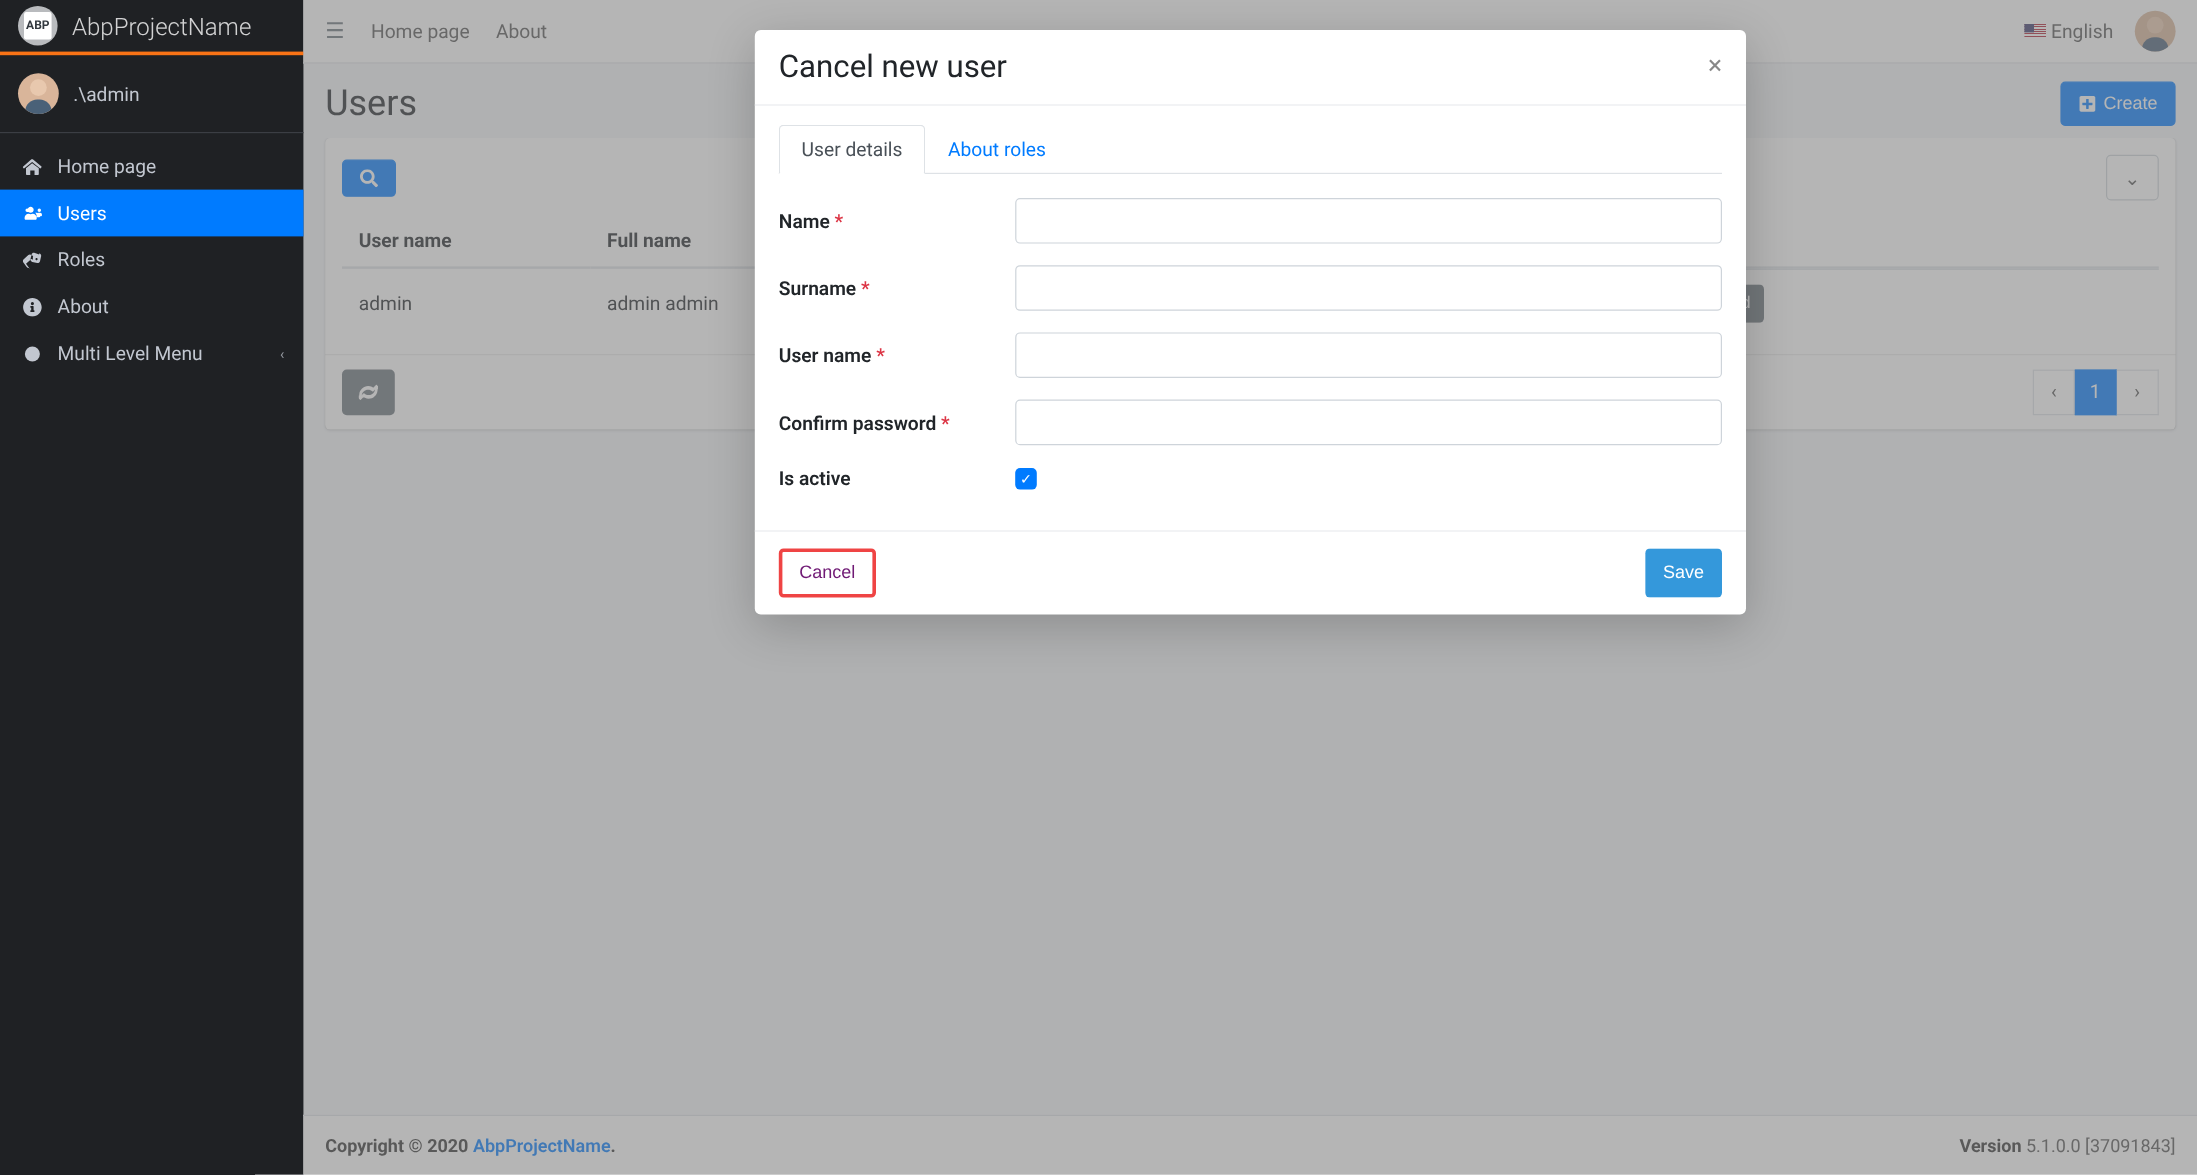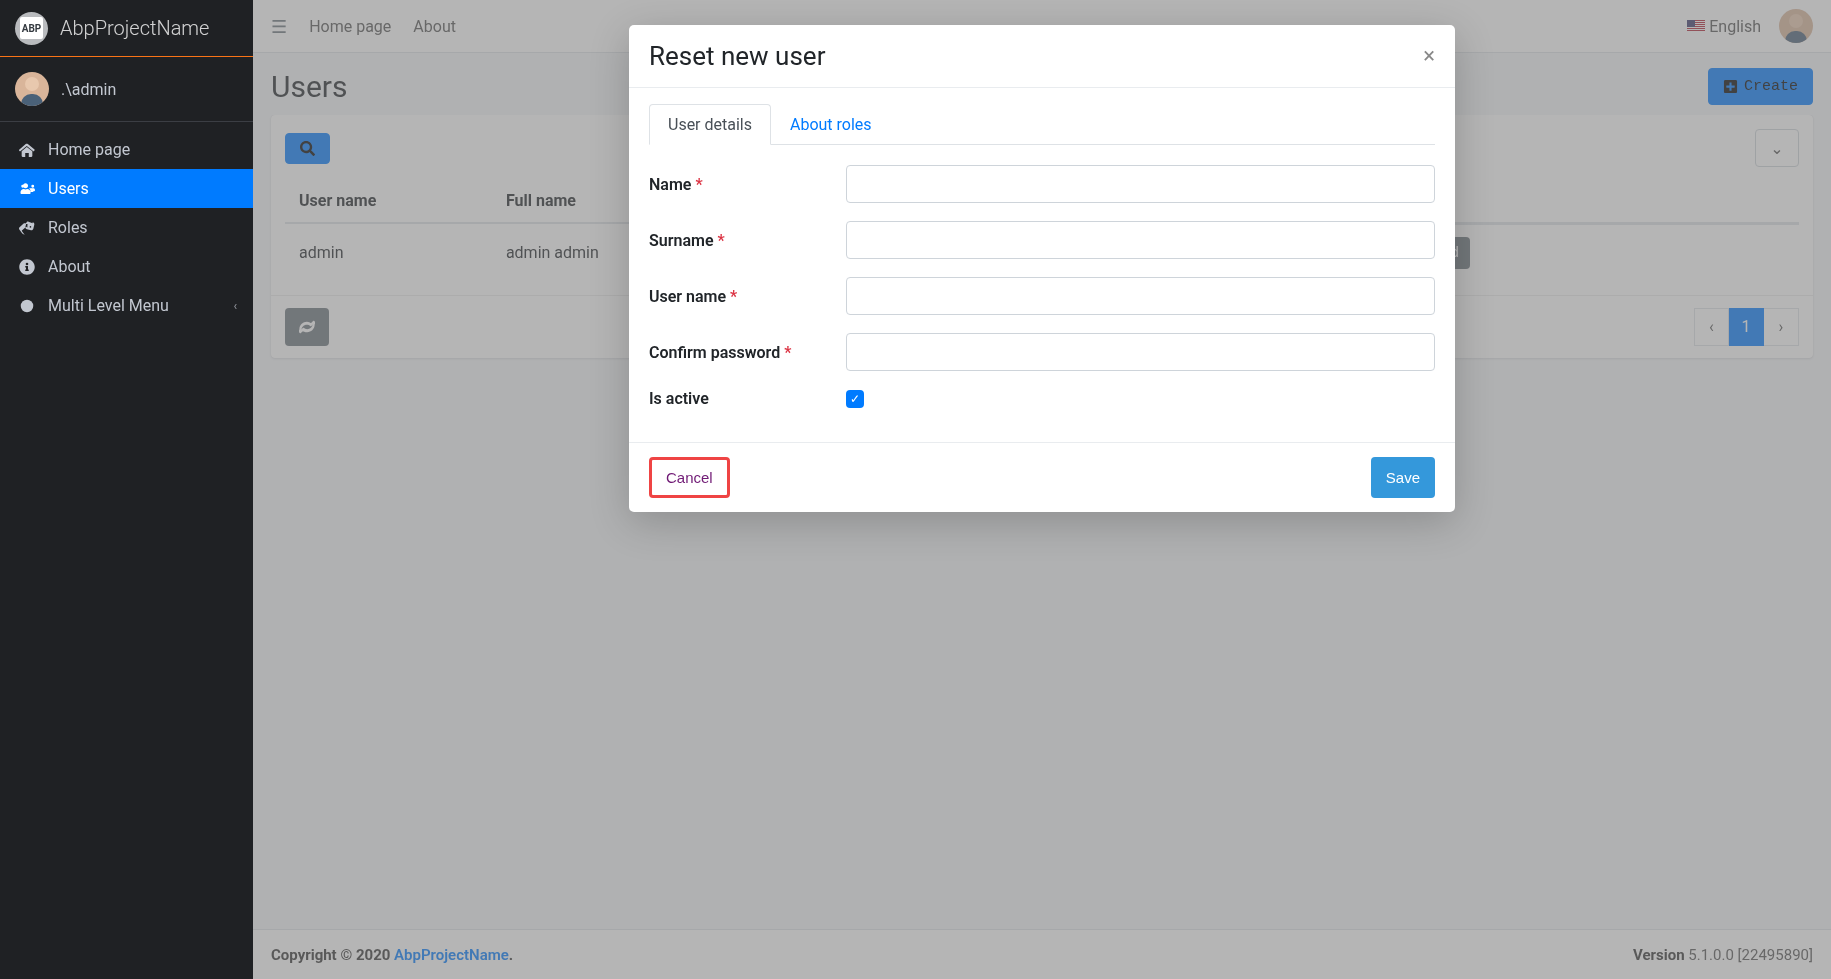--- a/index.html
+++ b/index.html
@@ -1,21 +1,21 @@
 <!DOCTYPE html>
 <html><head>
 <meta charset="utf-8">
 <style>
 * { box-sizing: border-box; margin: 0; padding: 0; }
 html, body { height: 100%; font-family: -apple-system, BlinkMacSystemFont, "Segoe UI", Roboto, "Helvetica Neue", Arial, sans-serif; font-size: 16px; color: #212529; }
 body { display: flex; background: #f4f6f9; overflow: hidden; }
 
 
 .sidebar { width: 253px; background: #1f2124; color: #c2c7d0; display: flex; flex-direction: column; flex-shrink: 0; }
-.brand { display: flex; align-items: center; height: 57px; padding: 0 15px; color: rgba(255,255,255,.8); font-size: 20px; font-weight: 300; border-bottom: 1px solid #f97316; }
+.brand { display: flex; align-items: center; height: 46px; padding: 0 15px; color: rgba(255,255,255,.8); font-size: 20px; font-weight: 300; border-bottom: 3px solid #f97316; }
 .brand .logo { width: 33px; height: 33px; border-radius: 50%; background: #b9bbbe; margin-right: 12px; display:flex; align-items:center; justify-content:center; font-size:10px; font-weight:bold; color:#343a40; position:relative;}
 .brand .logo::before{content:""; position:absolute; width:68%; height:68%; background:#fff; border-radius:2px;}
 .brand .logo span{position:relative; font-size:10px; color:#343a40; font-weight:700;}
 .user-block { display: flex; align-items: center; padding: 15px; border-bottom: 1px solid #3b3e44; }
 .user-block .avatar { width: 34px; height: 34px; border-radius: 50%; background: #d9b59a; margin-right: 12px; position:relative; overflow:hidden; display:flex; align-items:flex-end; justify-content:center;}
 .user-block .avatar::before{content:""; width:14px; height:14px; background:#e8c8ae; border-radius:50%; position:absolute; top:5px;}
 .user-block .avatar::after{content:""; width:22px; height:14px; background:#4a6178; border-radius:10px 10px 0 0; position:absolute; bottom:-2px;}
 .user-block .name { color: #c2c7d0; }
 .nav { list-style: none; padding: 8px 0; }
 .nav li { }
@@ -40,21 +40,21 @@
 
 .page-header { display:flex; align-items:center; padding: 15px 18px 10px; }
 .page-header h1 { font-size: 30px; font-weight: 400; }
 .page-header .btn-create { margin-left:auto; }
 
 .content { padding: 0 18px 20px; flex:1; overflow:auto; }
 .card { background:#fff; border-radius:4px; box-shadow:0 0 1px rgba(0,0,0,.125),0 1px 3px rgba(0,0,0,.1); }
 .card-body { padding:14px; }
 .search-row { display:flex; align-items:center; gap:0; }
 .btn { display:inline-flex; align-items:center; justify-content:center; padding:7px 14px; border-radius:4px; border:1px solid transparent; cursor:pointer; font-size:15px; line-height:1.4; gap:6px; }
-.btn-primary { background:#007bff; color:#000000; border-color:#007bff;font-family:Liberation Mono, monospace; }
+.btn-primary { background:#007bff; color:#ffffff; border-color:#007bff; }
 .btn-default { background:#fff; color:#701a75; border:3px solid #ef4444; }
 .btn-secondary { background:#6c757d; color:#fff; }
 .btn-danger { background:#dc3545; color:#fff; }
 .btn-info-light { background:#3498db; color:#fff; }
 .btn-sm { font-size:14px; padding:5px 10px; }
 
 .toggle-adv { margin-left:auto; width:44px; height:38px; display:flex; align-items:center; justify-content:center; border:1px solid #ced4da; border-radius:4px; cursor:pointer; color:#555; }
 
 .table { width:100%; border-collapse:collapse; margin-top:12px; }
 .table th, .table td { padding:12px 14px; border-top:1px solid #dee2e6; text-align:left; font-weight:400;}
@@ -259,28 +259,28 @@
         </div>
       </div>
     </div>
   </div>
 
   <div class="footer">
     <span>
       <strong><span>Copyright © 2020 </span><a>AbpProjectName</a>.</strong>
     </span>
     <span class="right">
-      <strong>Version </strong><span>5.1.0.0 [22495890]</span>
+      <strong>Version </strong><span>5.1.0.0 [37091843]</span>
     </span>
   </div>
 
   <div class="modal-backdrop">
     <div class="modal">
       <div class="modal-header">
-        <h2>Reset new user</h2>
+        <h2>Cancel new user</h2>
         <span class="close">×</span>
       </div>
       <div class="modal-body">
         <div class="tabs">
           <div class="tab active">User details</div>
           <div class="tab">About roles</div>
         </div>
         <div class="form">
           <div class="form-row">
             <label><span>Name</span> <span class="req">*</span></label>

